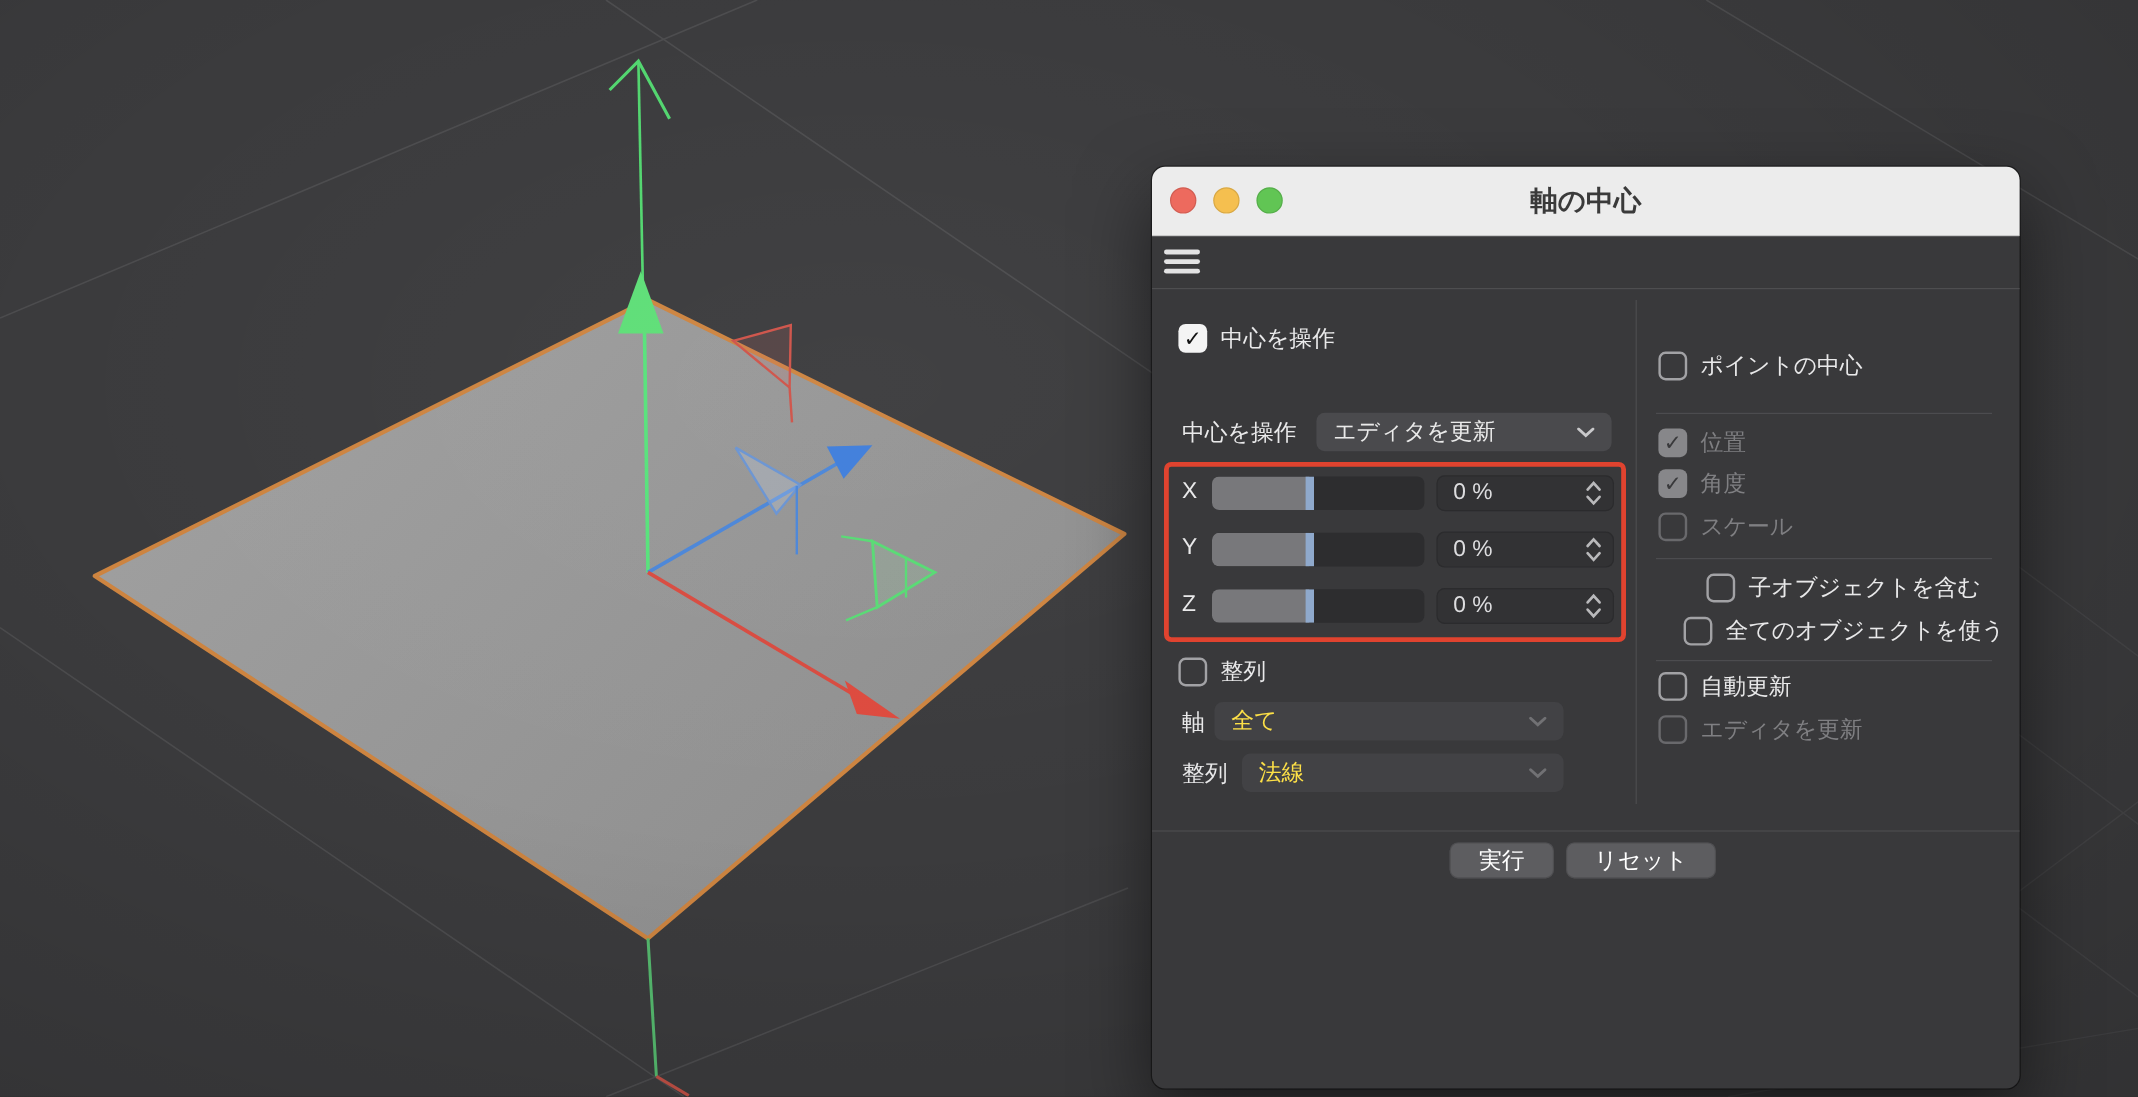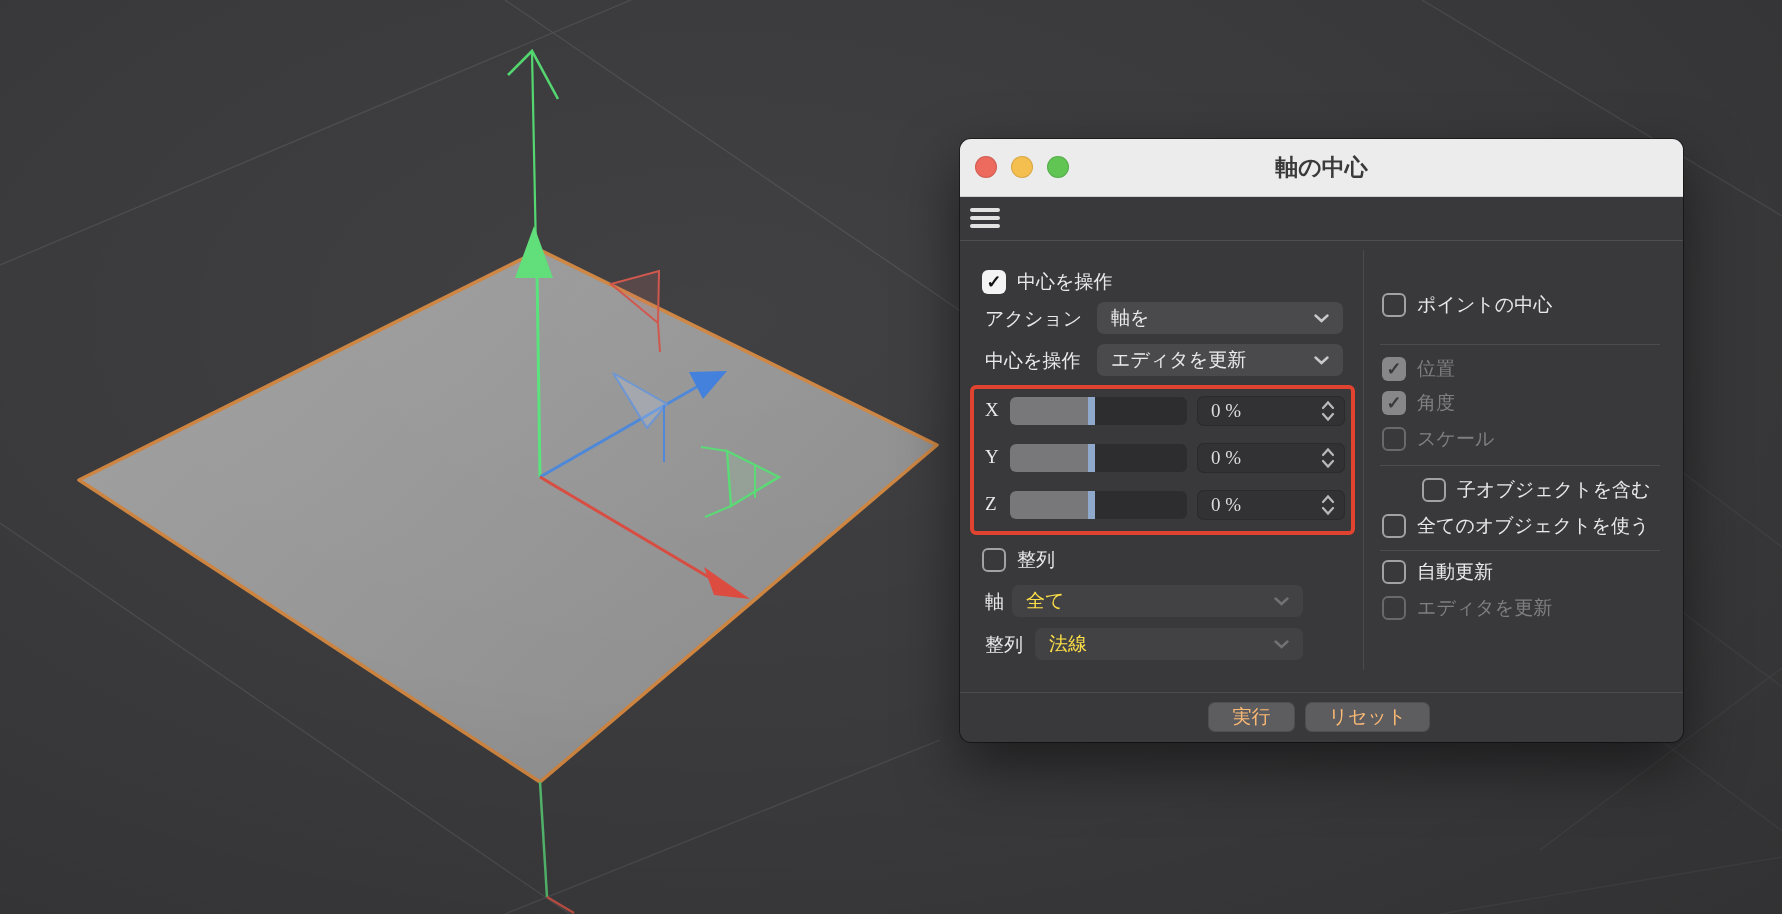--- a/index.html
+++ b/index.html
@@ -6,23 +6,23 @@
   body{width:1782px;height:914px;position:relative;overflow:hidden;
        font-family:"Liberation Sans","DejaVu Sans",sans-serif;}
 
   
   .viewport{position:absolute;inset:0;background:#3b3b3d;}
   .viewport svg{position:absolute;inset:0;}
   .vignette{position:absolute;inset:0;pointer-events:none;
     background:radial-gradient(ellipse at 40% 35%, rgba(255,255,255,0.03) 0%, rgba(0,0,0,0) 45%, rgba(0,0,0,0.16) 100%);}
 
   
-  .dialog{position:absolute;left:960px;top:139px;width:723px;height:603px;
+  .dialog{position:absolute;left:960px;top:139px;width:723px;height:768px;
     background:#39393b;border-radius:11px;
-    box-shadow:0 0 0 1px rgba(0,0,0,.45), 0 24px 60px rgba(0,0,0,.5);font-family:Liberation Serif, serif;}
+    box-shadow:0 0 0 1px rgba(0,0,0,.45), 0 24px 60px rgba(0,0,0,.5);}
   .titlebar{position:absolute;left:0;top:0;right:0;height:57px;background:#ececec;
     border-radius:11px 11px 0 0;border-bottom:1px solid #cfcfcf;}
   .lights{position:absolute;left:15px;top:17px;display:flex;gap:14px;}
   .light{width:22px;height:22px;border-radius:50%;box-shadow:inset 0 0 0 1px rgba(0,0,0,.12);}
   .title{position:absolute;left:0;right:0;top:0;height:57px;line-height:57px;text-align:center;
     font-size:23px;font-weight:700;color:#3a3a3a;}
   .menubar{position:absolute;left:0;top:57px;right:0;height:44px;border-bottom:1px solid #4e4e50;}
   .burger{position:absolute;left:10px;top:12px;display:flex;flex-direction:column;gap:4px;cursor:pointer;}
   .burger i{display:block;width:30px;height:4px;border-radius:2px;background:#e2e2e3;}
 
@@ -58,21 +58,21 @@
   .numfield{position:absolute;left:237px;top:-1px;width:148px;height:30px;border-radius:7px;
     background:#323234;box-shadow:inset 0 0 0 1px #2b2b2d;display:flex;align-items:center;
     padding:0 10px 0 14px;box-sizing:border-box;}
   .numfield .nv{flex:1;color:#dddddf;}
 
   .divider-h{position:absolute;height:1px;background:#4c4c4f;}
   .divider-v{position:absolute;width:1px;background:#4c4c4f;}
 
   
   .btn{position:absolute;top:563px;height:30px;border-radius:7px;background:#5d5d60;
-    color:#fdba74;font-size:19px;display:flex;align-items:center;justify-content:center;
+    color:#ffffff;font-size:19px;display:flex;align-items:center;justify-content:center;
     cursor:pointer;box-shadow:inset 0 0 0 1px rgba(0,0,0,.15);}
 </style>
 </head>
 <body>
 
 <div class="viewport">
   <svg width="1782" height="914" viewBox="0 0 1782 914">
     <defs>
       <linearGradient id="planeg" x1="0" y1="0" x2="1" y2="0.6">
         <stop offset="0" stop-color="#a2a2a2"></stop>
@@ -154,29 +154,20 @@
 
   <div class="content">
 
     <div class="abs cbrow" style="left:22px;top:29px;">
       <span class="cb on">
           <span>✓</span>
         </span>
       <span class="lbl">中心を操作</span>
     </div>
 
-    <div class="abs" style="left:0;top:62px;width:403px;height:32px;">
-      <span class="lbl abs" style="left:25px;top:4px;">アクション</span>
-      <div class="dd abs" style="left:137px;top:0;width:246px;">
-        <span class="val">軸を</span>
-        <svg width="15" height="9" viewBox="0 0 15 9">
-            <polyline points="1.5,1.5 7.5,7 13.5,1.5" fill="none" stroke="#c9c9cb" stroke-width="2.4" stroke-linecap="round"></polyline>
-          </svg>
-      </div>
-    </div>
 
     <div class="abs" style="left:0;top:104px;width:403px;height:32px;">
       <span class="lbl abs" style="left:25px;top:4px;">中心を操作</span>
       <div class="dd abs" style="left:137px;top:0;width:246px;">
         <span class="val">エディタを更新</span>
         <svg width="15" height="9" viewBox="0 0 15 9">
             <polyline points="1.5,1.5 7.5,7 13.5,1.5" fill="none" stroke="#c9c9cb" stroke-width="2.4" stroke-linecap="round"></polyline>
           </svg>
       </div>
     </div>
@@ -276,21 +267,21 @@
     <div class="abs cbrow" style="left:422px;top:186px;">
       <span class="cb off dis"></span>
       <span class="lbl dis">スケール</span>
     </div>
     <div class="divider-h" style="left:420px;top:225px;width:280px;"></div>
 
     <div class="abs cbrow" style="left:422px;top:237px;padding-left:40px;">
       <span class="cb off"></span>
       <span class="lbl">子オブジェクトを含む</span>
     </div>
-    <div class="abs cbrow" style="left:422px;top:273px;">
+    <div class="abs cbrow" style="left:443px;top:273px;">
       <span class="cb off"></span>
       <span class="lbl">全てのオブジェクトを使う</span>
     </div>
     <div class="divider-h" style="left:420px;top:310px;width:280px;"></div>
 
     <div class="abs cbrow" style="left:422px;top:319px;">
       <span class="cb off"></span>
       <span class="lbl">自動更新</span>
     </div>
     <div class="abs cbrow" style="left:422px;top:355px;">

